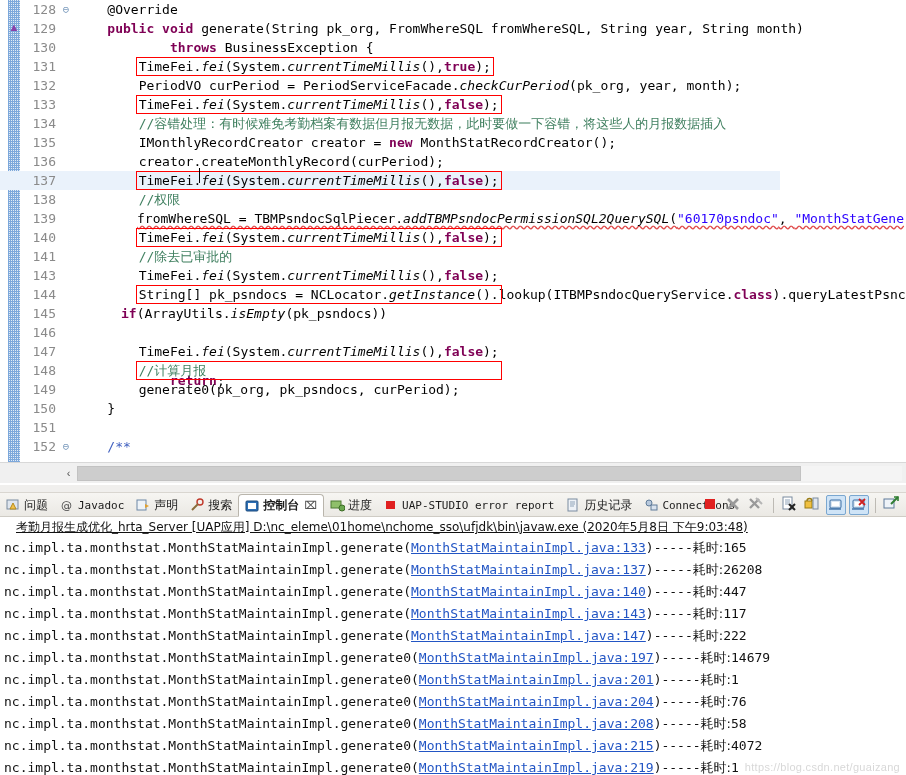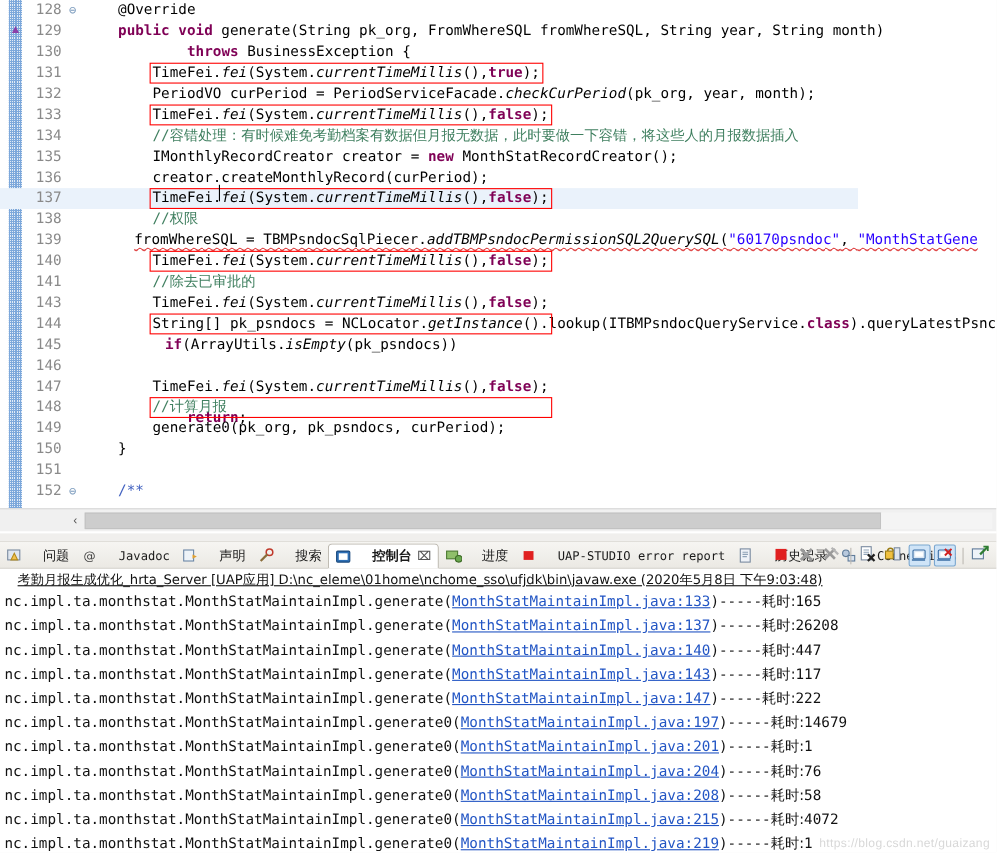--- a/index.html
+++ b/index.html
@@ -98,21 +98,21 @@
   .tabbar {
     position: relative; height: 24px; width: 906px;
     background: linear-gradient(#f6f5f2, #ebe9e4);
     border-bottom: 1px solid #cfccc5;
   }
   .tabs { position: absolute; left: 0; top: 0; display: flex; align-items: center; height: 24px; }
   .tab {
     display: flex; align-items: center; height: 24px; padding: 0 6px;
     font-size: 12px; color: #1a1a1a; white-space: nowrap;
   }
-  .tab .tlabel { margin-left: 18px; font-size: 12px; }
+  .tab .tlabel { margin-left: 3px; font-size: 12px; }
   .tab.cjk .tlabel { font-family: "DejaVu Sans", sans-serif; }
   .tab.latin .tlabel { font-family: "DejaVu Sans Mono", monospace; font-size: 11px; }
   .tab.active {
     background: #ffffff; border: 1px solid #b9b5ac; border-bottom: 1px solid #fff;
     border-radius: 4px 4px 0 0; font-weight: bold; height: 23px; margin-top: 1px;
   }
   .tab.active .tlabel { font-weight: bold; }
   .tclose { margin-left: 5px; font-size: 11px; color: #555; }
 
   .ticon { width: 15px; height: 14px; position: relative; display: inline-block; }
@@ -160,26 +160,26 @@
           <div class="ln-row"><span class="ln-num">129</span><span class="code" style="left: 107.32px;"><span class="kw">public</span> <span class="kw">void</span> generate(String pk_org, FromWhereSQL fromWhereSQL, String year, String month)</span></div>
           <div class="ln-row"><span class="ln-num">130</span><span class="code" style="left: 169.96px;"><span class="kw">throws</span> BusinessException {</span></div>
           <div class="ln-row"><span class="ln-num">131</span><span class="code" style="left: 138.64px;">TimeFei.<span class="stat">fei</span>(System.<span class="stat">currentTimeMillis</span>(),<span class="kw">true</span>);</span></div>
           <div class="ln-row"><span class="ln-num">132</span><span class="code" style="left: 138.64px;">PeriodVO curPeriod = PeriodServiceFacade.<span class="stat">checkCurPeriod</span>(pk_org, year, month);</span></div>
           <div class="ln-row"><span class="ln-num">133</span><span class="code" style="left: 138.64px;">TimeFei.<span class="stat">fei</span>(System.<span class="stat">currentTimeMillis</span>(),<span class="kw">false</span>);</span></div>
           <div class="ln-row"><span class="ln-num">134</span><span class="code" style="left: 138.64px; text-align: center;"><span class="cmt">//容错处理：有时候难免考勤档案有数据但月报无数据，此时要做一下容错，将这些人的月报数据插入</span></span></div>
           <div class="ln-row"><span class="ln-num">135</span><span class="code" style="left: 138.64px;">IMonthlyRecordCreator creator = <span class="kw">new</span> MonthStatRecordCreator();</span></div>
           <div class="ln-row"><span class="ln-num">136</span><span class="code" style="left: 138.64px;">creator.createMonthlyRecord(curPeriod);</span></div>
           <div class="ln-row hl"><span class="ln-num">137</span><span class="code" style="left: 138.64px;">TimeFei.<span class="stat">fei</span>(System.<span class="stat">currentTimeMillis</span>(),<span class="kw">false</span>);</span></div>
           <div class="ln-row"><span class="ln-num">138</span><span class="code" style="left: 138.64px;"><span class="cmt">//权限</span></span></div>
-          <div class="ln-row"><span class="ln-num">139</span><span class="code" style="left: 122px;"><span class="sq">fromWhereSQL = TBMPsndocSqlPiecer.<span class="stat">addTBMPsndocPermissionSQL2QuerySQL</span>(<span class="str">"60170psndoc"</span>, <span class="str">"MonthStatGene</span></span></span></div>
+          <div class="ln-row"><span class="ln-num">139</span><span class="code" style="left: 137px;"><span class="sq">fromWhereSQL = TBMPsndocSqlPiecer.<span class="stat">addTBMPsndocPermissionSQL2QuerySQL</span>(<span class="str">"60170psndoc"</span>, <span class="str">"MonthStatGene</span></span></span></div>
           <div class="ln-row"><span class="ln-num">140</span><span class="code" style="left: 138.64px;">TimeFei.<span class="stat">fei</span>(System.<span class="stat">currentTimeMillis</span>(),<span class="kw">false</span>);</span></div>
           <div class="ln-row"><span class="ln-num">141</span><span class="code" style="left: 138.64px;"><span class="cmt">//除去已审批的</span></span></div>
           <div class="ln-row"><span class="ln-num">143</span><span class="code" style="left: 138.64px;">TimeFei.<span class="stat">fei</span>(System.<span class="stat">currentTimeMillis</span>(),<span class="kw">false</span>);</span></div>
           <div class="ln-row"><span class="ln-num">144</span><span class="code" style="left: 138.64px;">String[] pk_psndocs = NCLocator.<span class="stat">getInstance</span>().lookup(ITBMPsndocQueryService.<span class="kw">class</span>).queryLatestPsnc</span></div>
-          <div class="ln-row"><span class="ln-num">145</span><span class="code" style="left: 150px;"><span class="kw">if</span>(ArrayUtils.<span class="stat">isEmpty</span>(pk_psndocs))</span></div>
+          <div class="ln-row"><span class="ln-num">145</span><span class="code" style="left: 121px;"><span class="kw">if</span>(ArrayUtils.<span class="stat">isEmpty</span>(pk_psndocs))</span></div>
           <div class="ln-row"><span class="ln-num">146</span><span class="code" style="left: 169.96px; margin-top: 48px;"><span class="kw">return</span>;</span></div>
           <div class="ln-row"><span class="ln-num">147</span><span class="code" style="left: 138.64px;">TimeFei.<span class="stat">fei</span>(System.<span class="stat">currentTimeMillis</span>(),<span class="kw">false</span>);</span></div>
           <div class="ln-row"><span class="ln-num">148</span><span class="code" style="left: 138.64px;"><span class="cmt">//计算月报</span></span></div>
           <div class="ln-row"><span class="ln-num">149</span><span class="code" style="left: 138.64px;">generate0(pk_org, pk_psndocs, curPeriod);</span></div>
           <div class="ln-row"><span class="ln-num">150</span><span class="code" style="left: 107.32px;">}</span></div>
           <div class="ln-row"><span class="ln-num">151</span><span class="code" style="left: 76px;"></span></div>
           <div class="ln-row"><span class="ln-num">152</span><span class="fold">⊖</span><span class="code" style="left: 107.32px;"><span class="jdoc">/**</span></span></div>
         </div>
       <div id="boxes">
           <div class="redbox" style="left: 135.64px; top: 57px; width: 358.35px;"></div>

